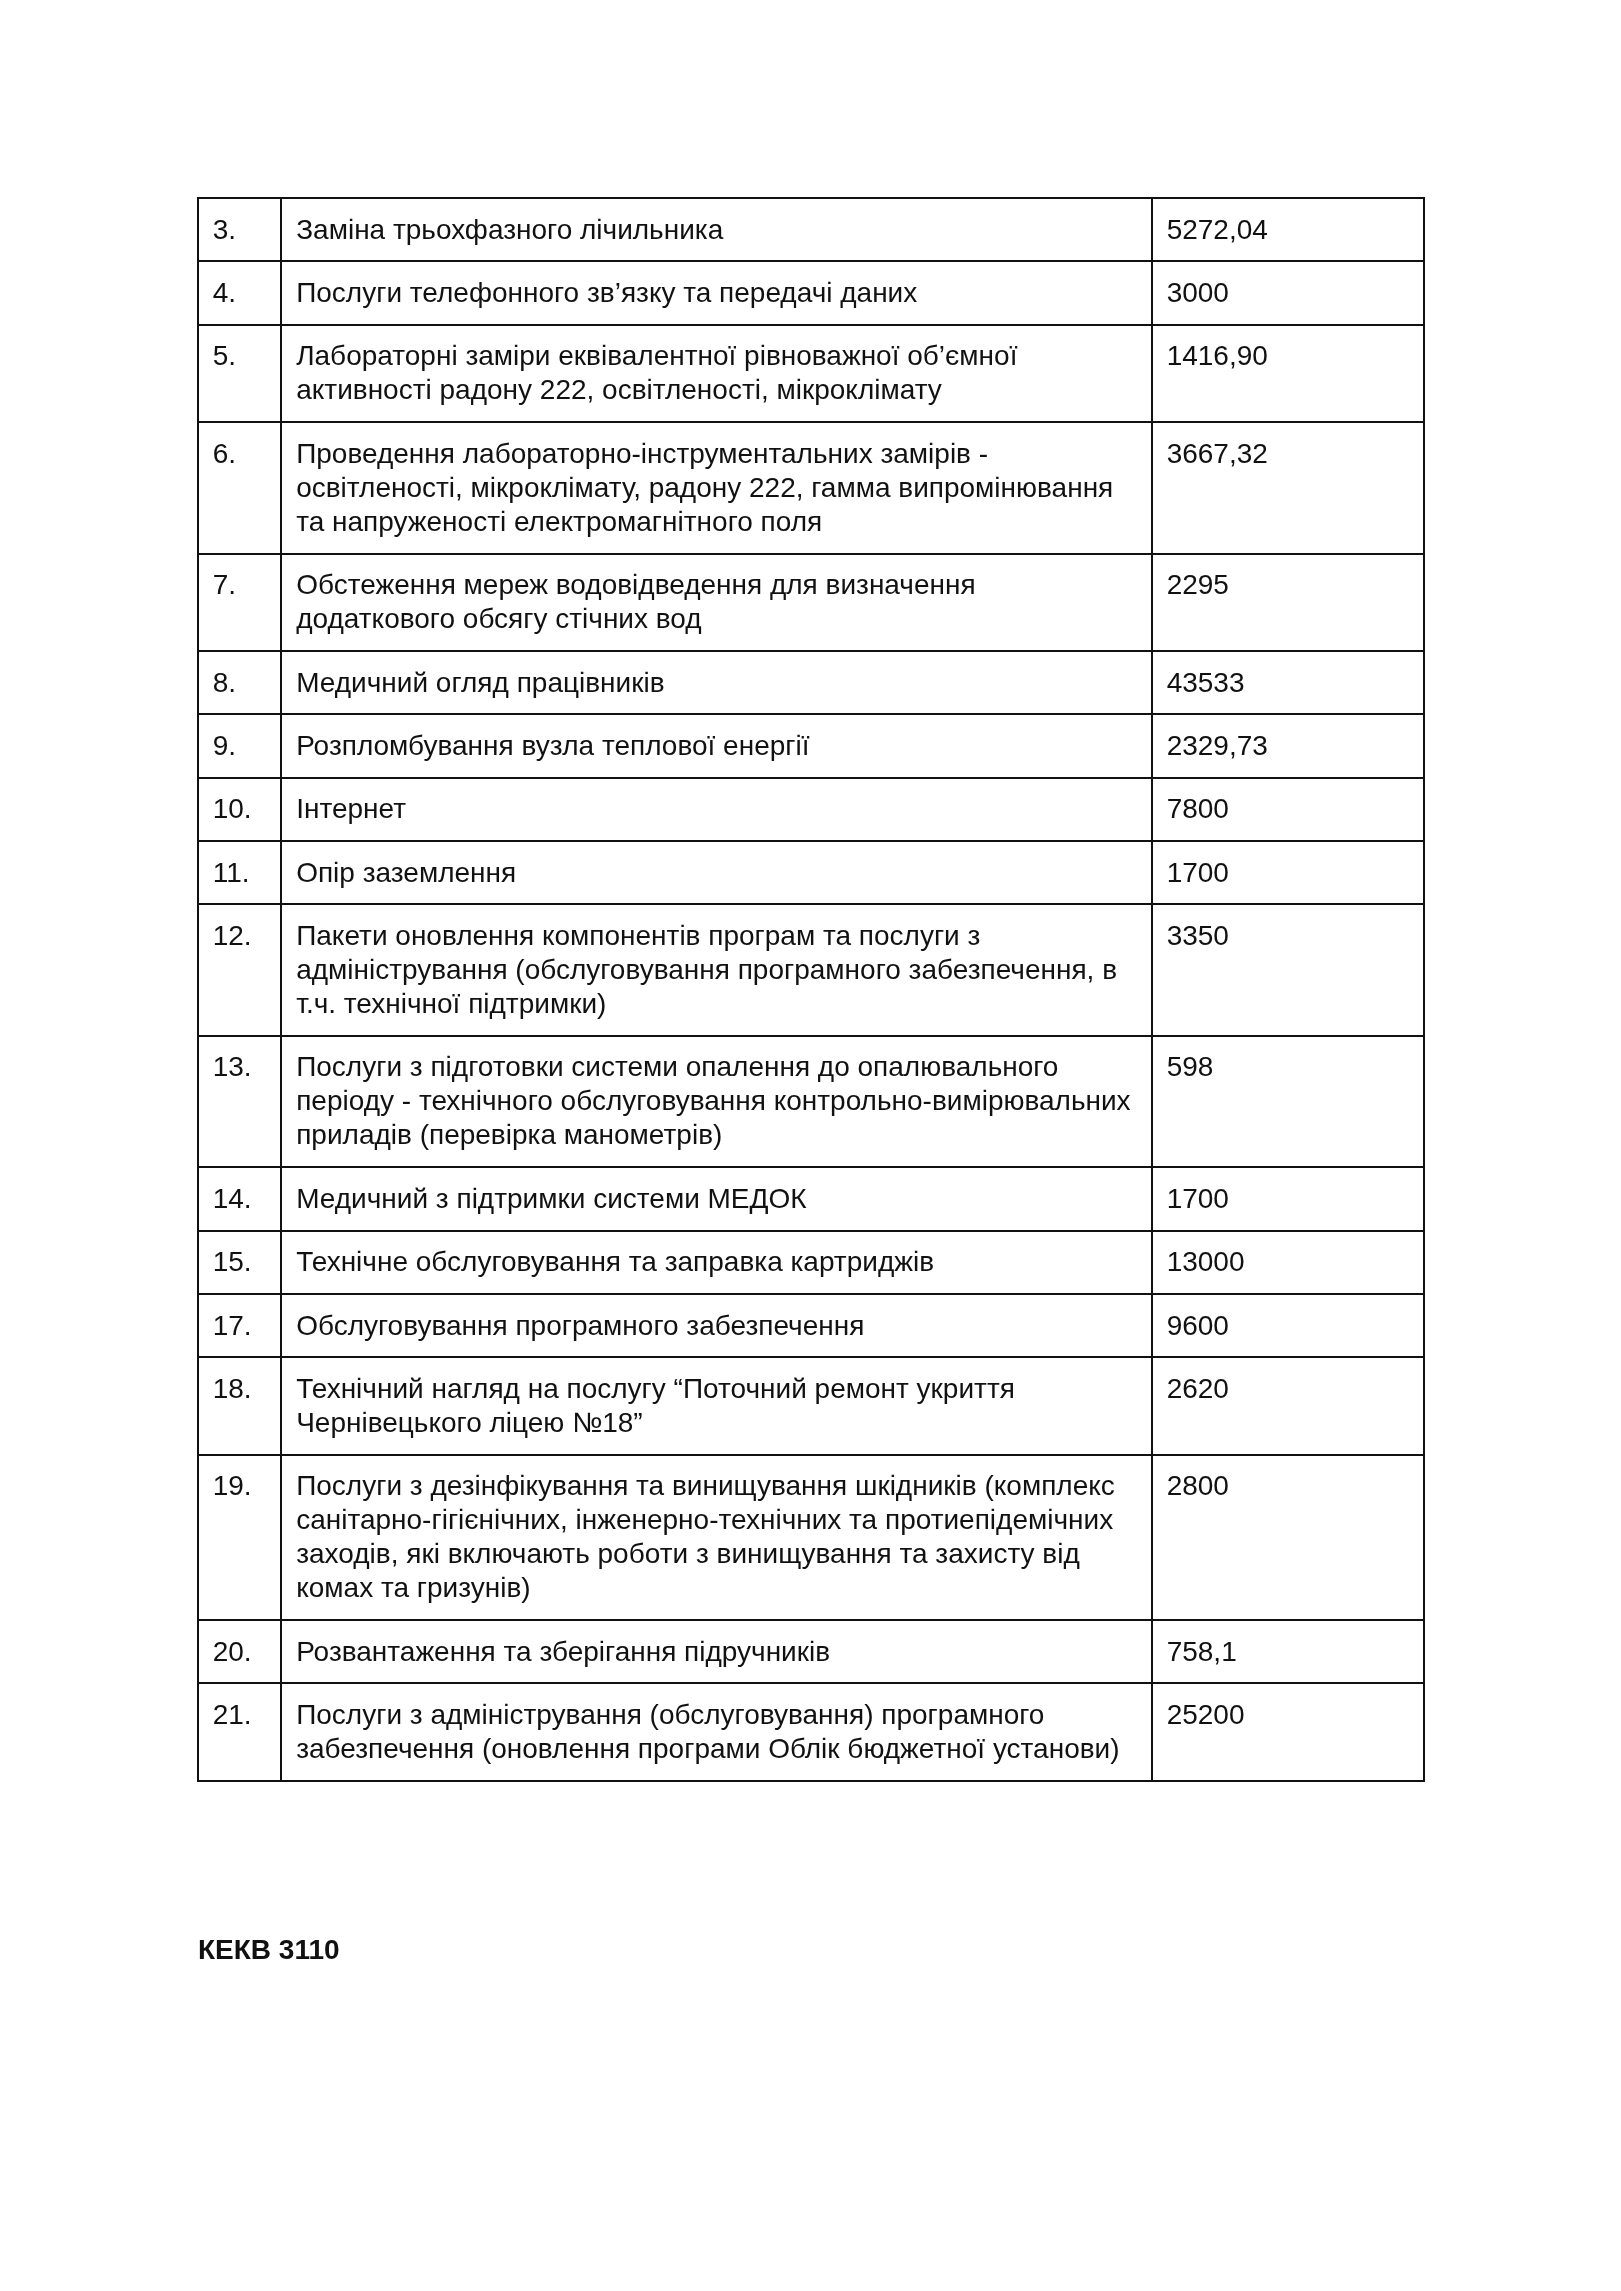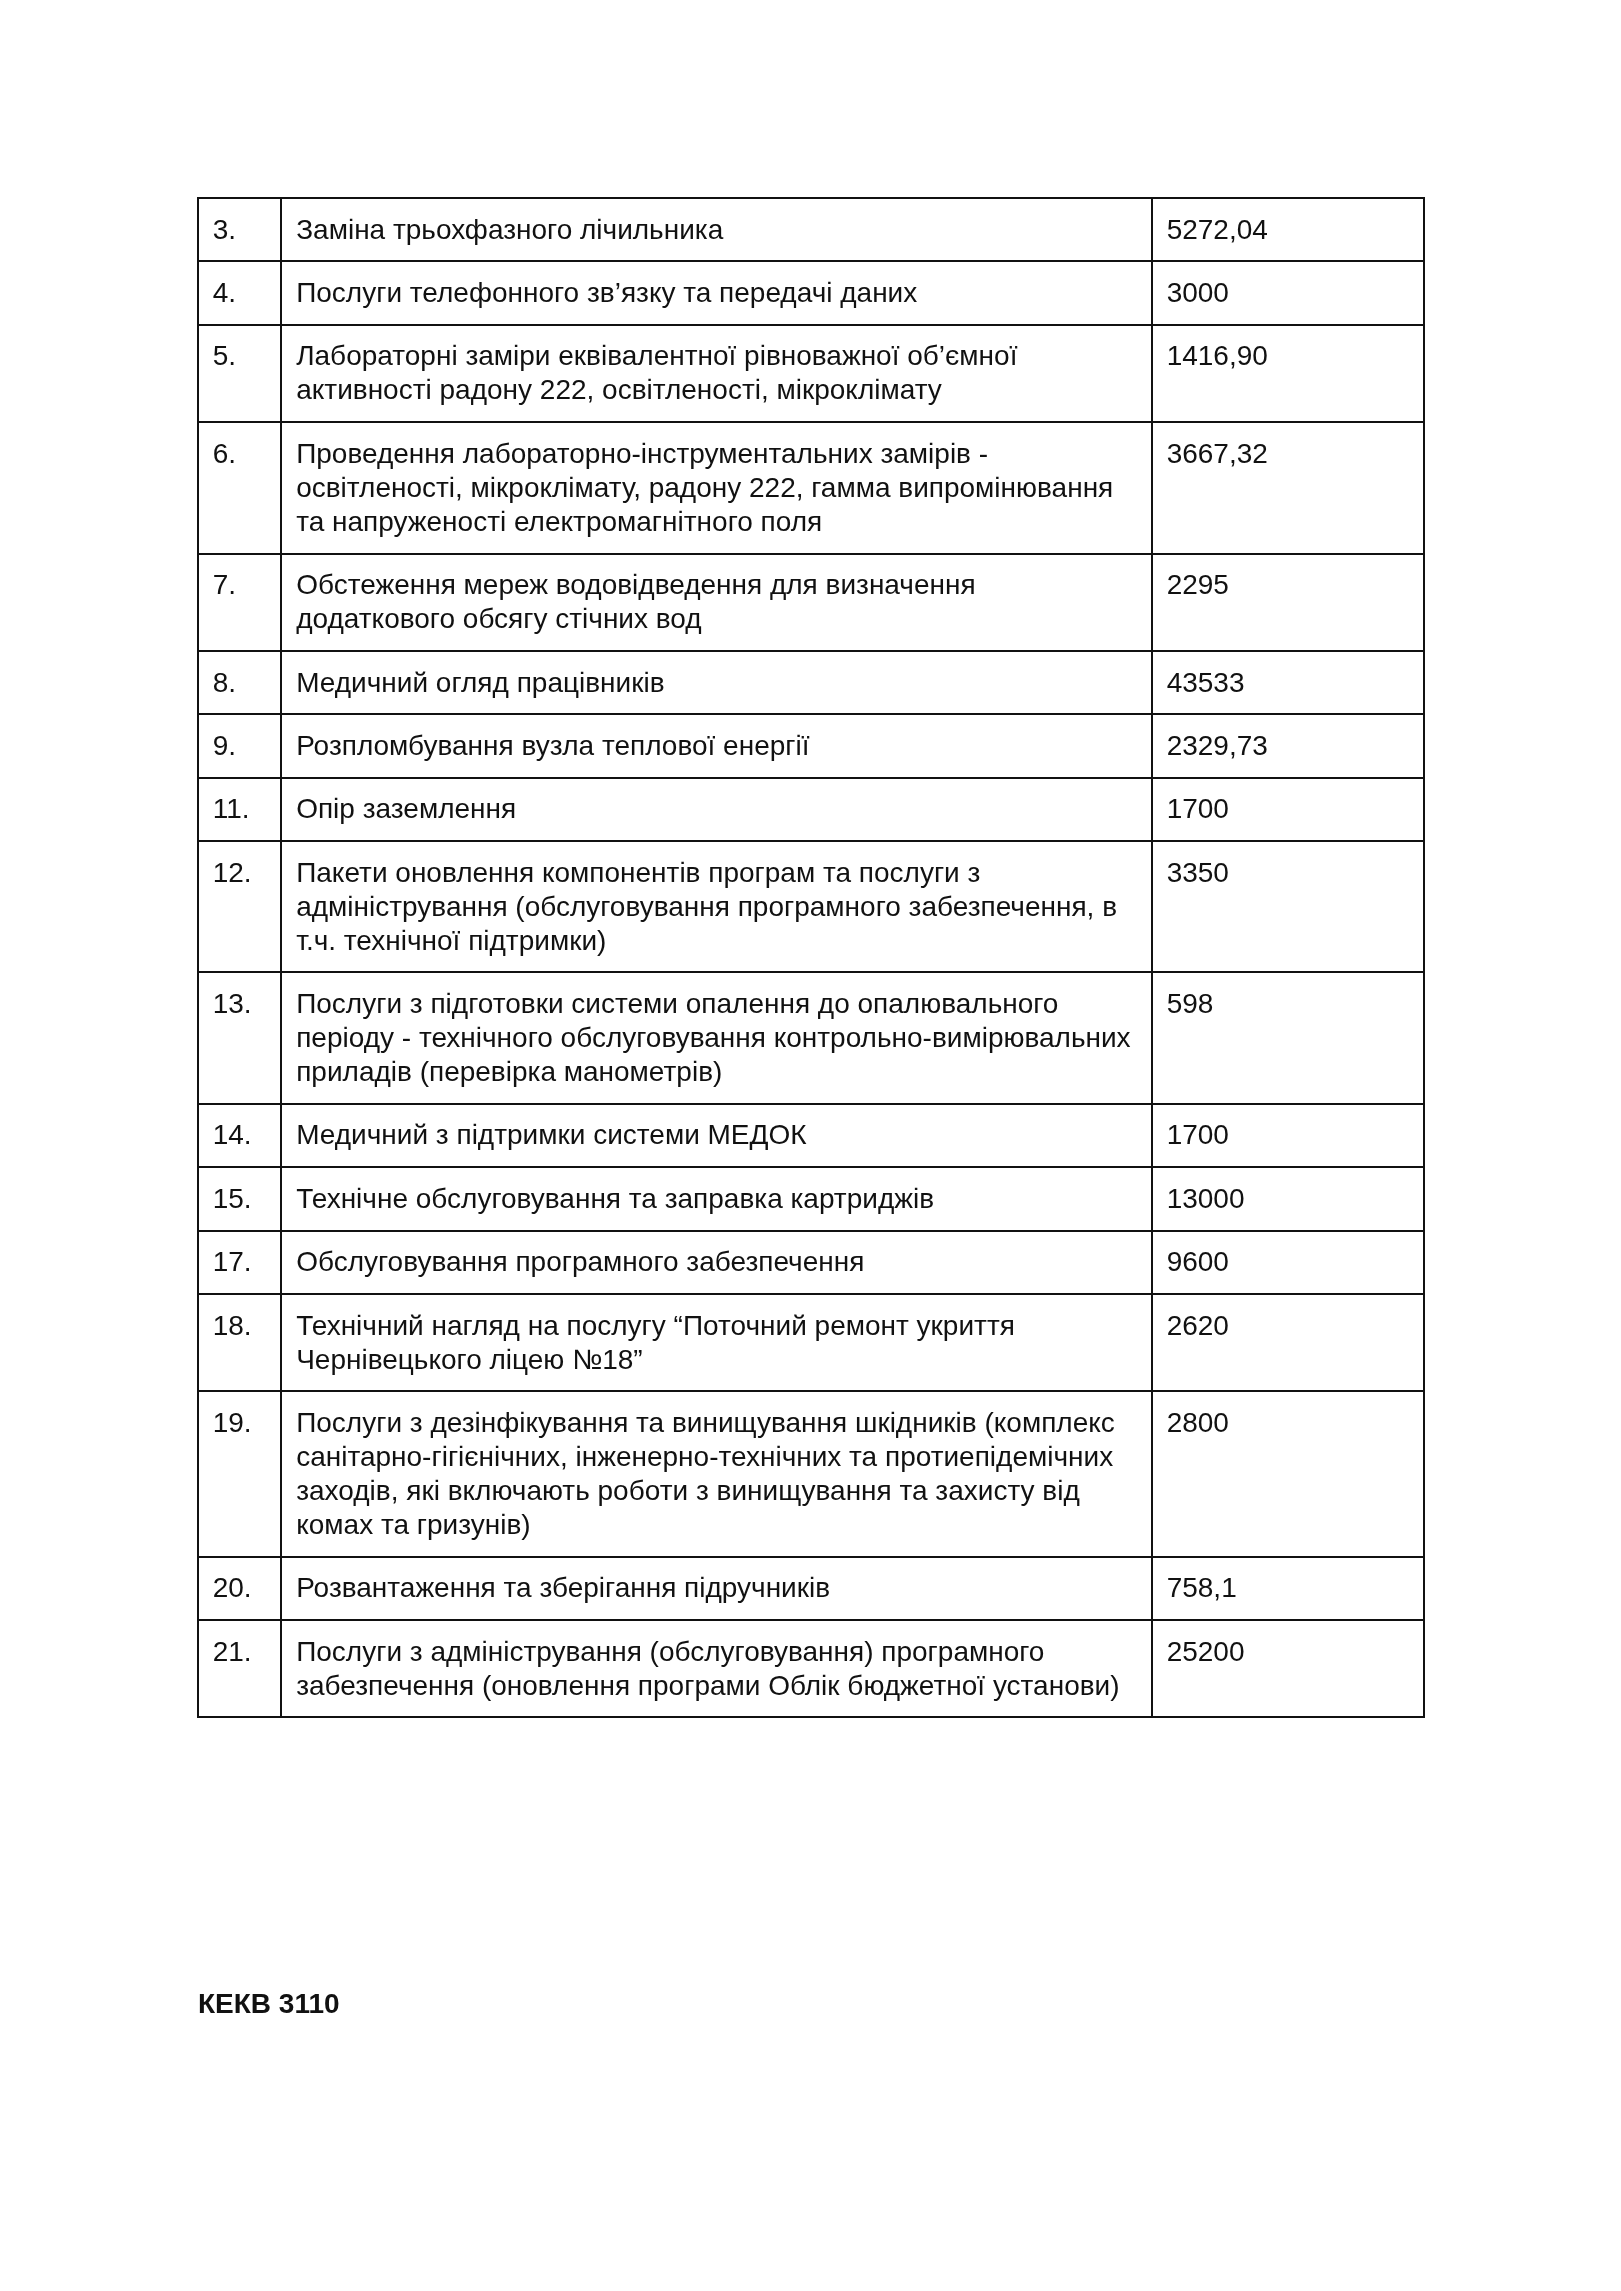--- a/index.html
+++ b/index.html
@@ -36,21 +36,21 @@
     line-height: 34px;
     padding: 13.7px 11.8px 13.7px 13.7px;
     color: #111111;
   }
   td.num { width: 56px; padding-left: 11.8px; }
   td.desc { width: 843px; margin-top: 10px; }
   td.amt { }
   .footer-label {
     position: absolute;
     left: 198px;
-    top: 1988px;
+    top: 1934px;
     font-size: 28px;
     font-weight: bold;
     color: #111111;
   }
 </style>
 </head>
 <body>
 
 <div class="page">
   <table class="items">
@@ -82,20 +82,25 @@
         </tr>
         <tr>
           <td class="num">8.</td>
           <td class="desc">Медичний огляд працівників</td>
           <td class="amt">43533</td>
         </tr>
         <tr>
           <td class="num">9.</td>
           <td class="desc">Розпломбування вузла теплової енергії</td>
           <td class="amt">2329,73</td>
+        </tr>
+        <tr>
+          <td class="num">10.</td>
+          <td class="desc">Інтернет</td>
+          <td class="amt">7800</td>
         </tr>
         <tr>
           <td class="num">11.</td>
           <td class="desc">Опір заземлення</td>
           <td class="amt">1700</td>
         </tr>
         <tr>
           <td class="num">12.</td>
           <td class="desc">Пакети оновлення компонентів програм та послуги з адміністрування (обслуговування програмного забезпечення, в т.ч. технічної підтримки)</td>
           <td class="amt">3350</td>

